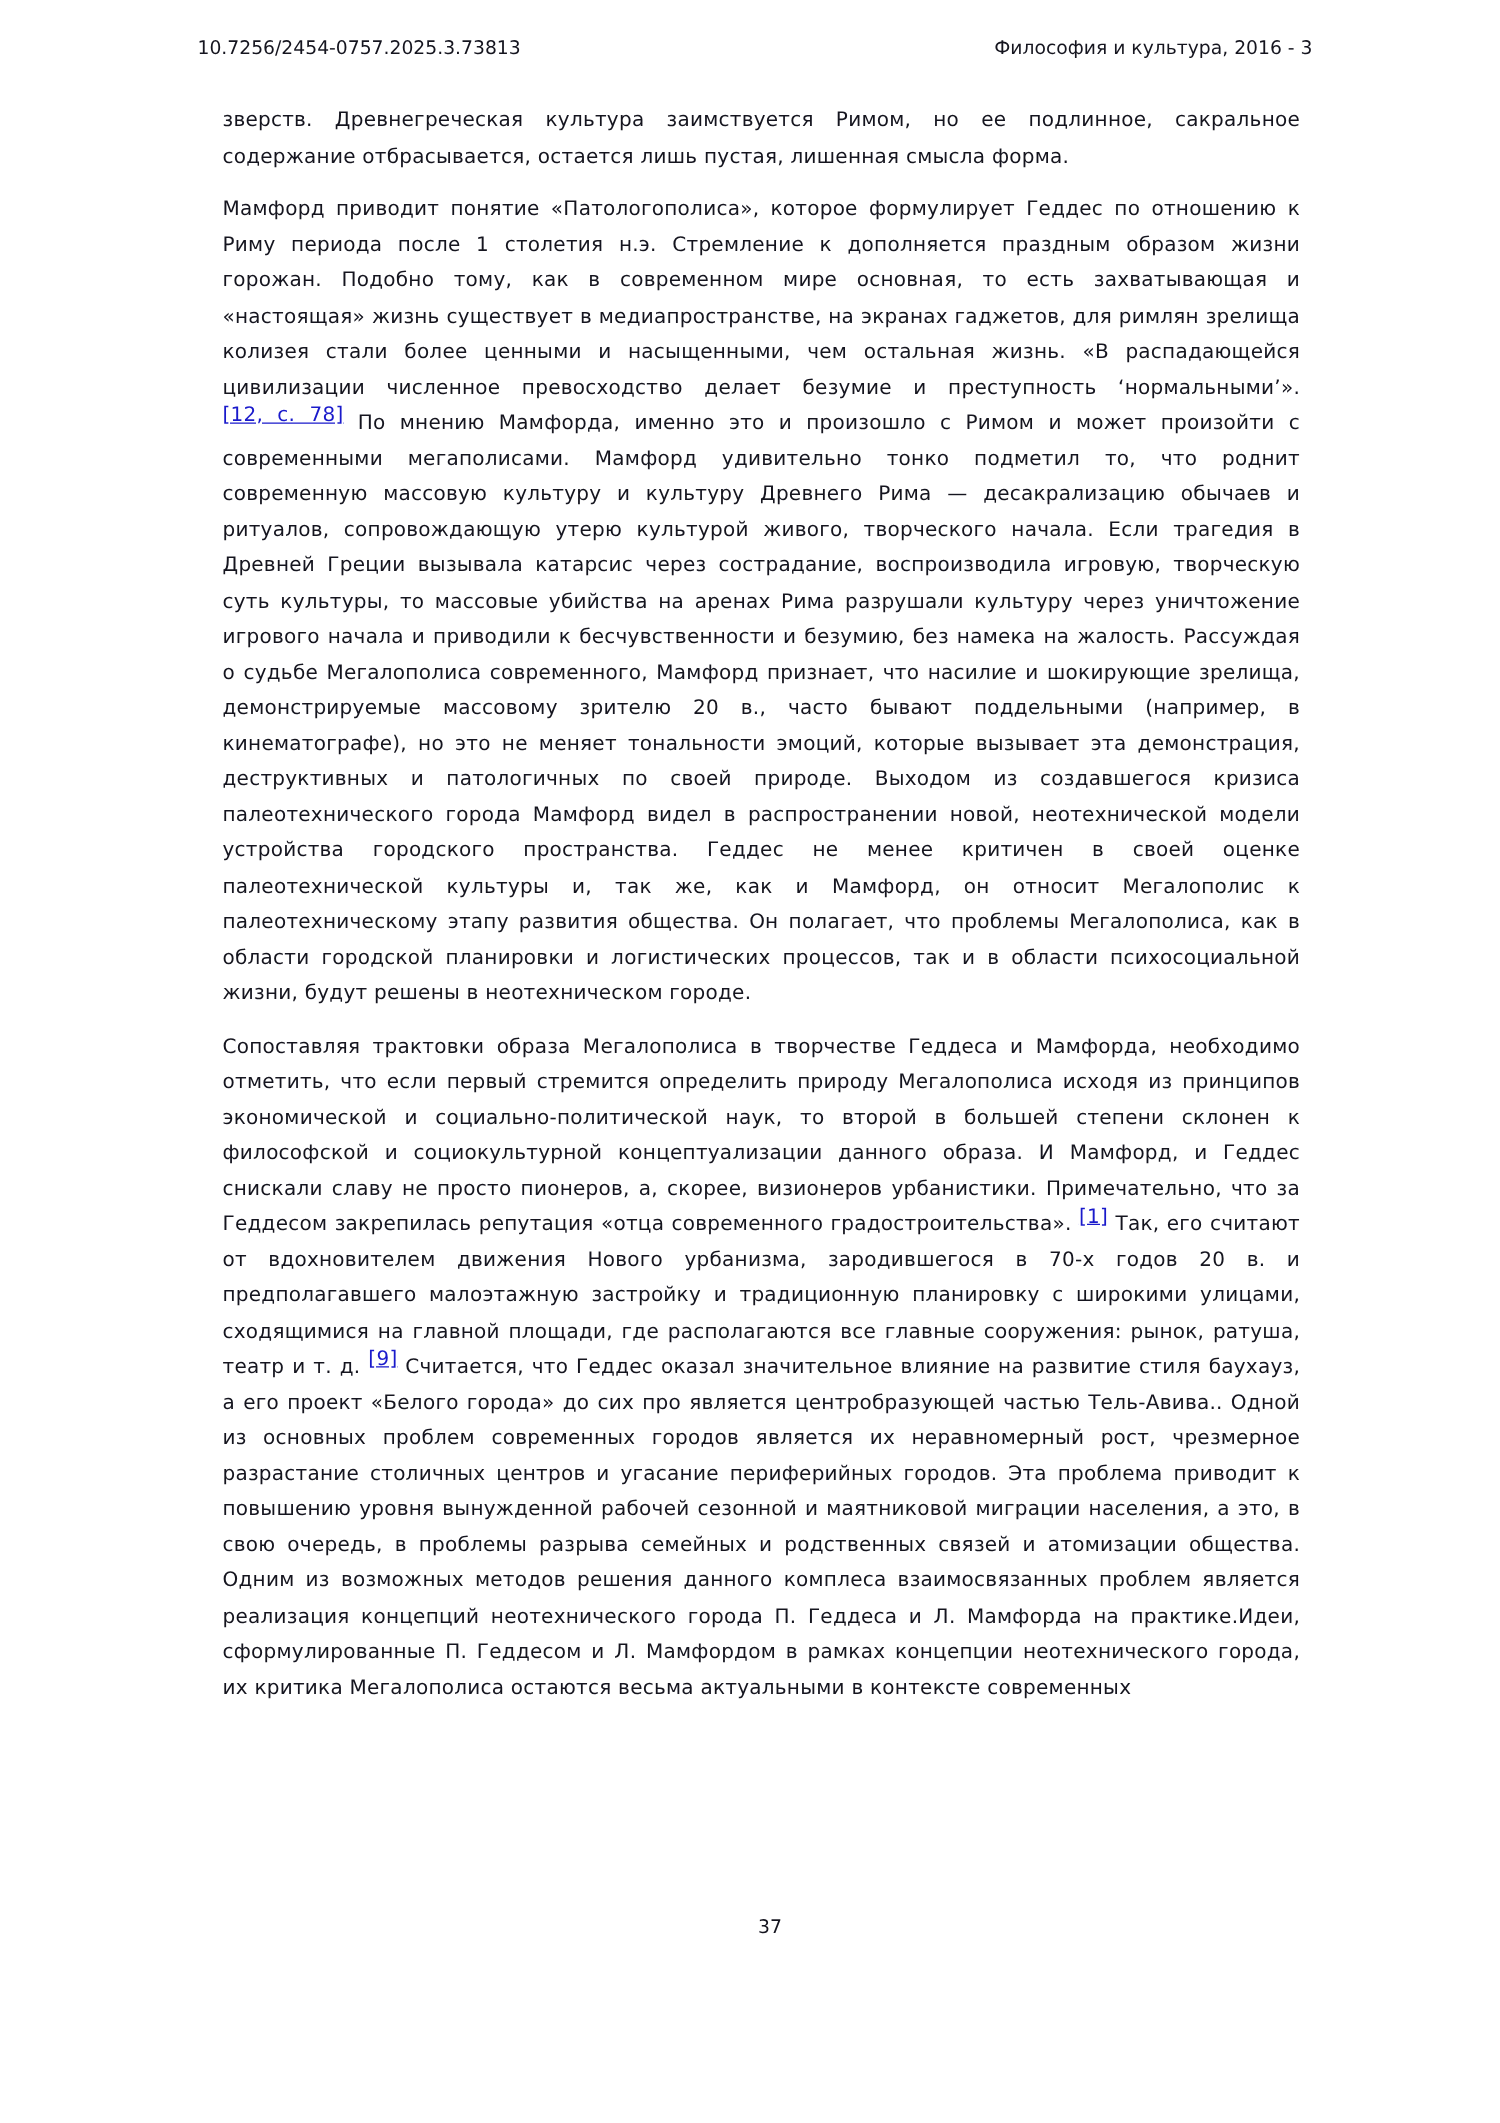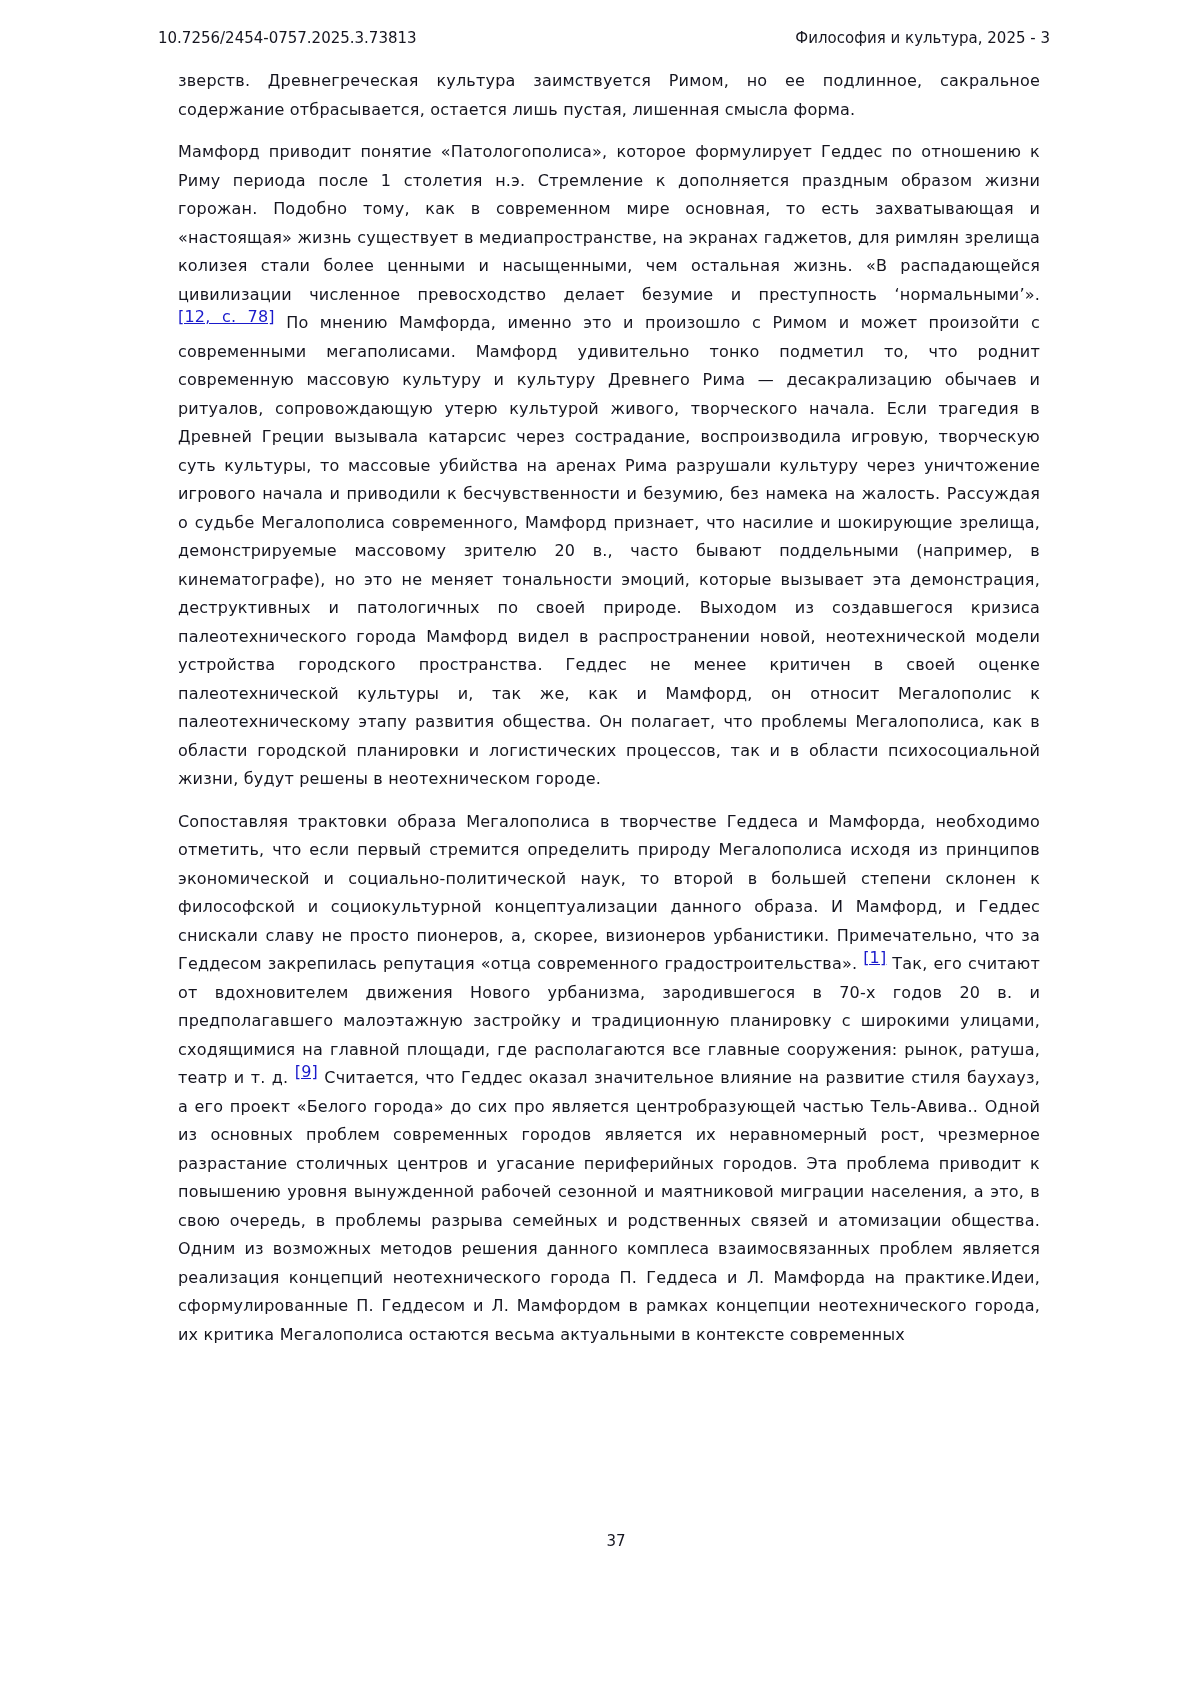--- a/index.html
+++ b/index.html
@@ -23,21 +23,21 @@
     display: flex;
     justify-content: space-between;
     align-items: flex-start;
     margin: 0 150px 0 158px;
     font-size: 15px;
     line-height: 20px;
     color: var(--text-color, #15151f);
   }
   .content {
     width: 862px;
-    margin: 19px 0 0 178px;
+    margin: 34px 0 0 178px;
     text-align: justify;
     font-size: 16px;
     line-height: 28.5px;
     letter-spacing: 0.2px;
   }
   .content p.para {
     margin: 0 0 14px 0;
   }
   a.cite {
     color: var(--link-color, #1a1acb);
@@ -59,21 +59,21 @@
     padding-left: 32px;
   }
 </style>
 </head>
 <body>
 
 <div class="page">
 
   <div class="header">
     <span>10.7256/2454-0757.2025.3.73813</span>
-    <span>Философия и культура, 2025 - 3</span>
+    <span>Философия и культура, 2016 - 3</span>
   </div>
 
   <div class="content">
       <p class="para"><span>зверств. Древнегреческая культура заимствуется Римом, но ее подлинное, сакральное содержание отбрасывается, остается лишь пустая, лишенная смысла форма.</span></p>
       <p class="para"><span>Мамфорд приводит понятие «Патологополиса», которое формулирует Геддес по отношению к Риму периода после 1 столетия н.э. Стремление к дополняется праздным образом жизни горожан. Подобно тому, как в современном мире основная, то есть захватывающая и «настоящая» жизнь существует в медиапространстве, на экранах гаджетов, для римлян зрелища колизея стали более ценными и насыщенными, чем остальная жизнь. «В распадающейся цивилизации численное превосходство делает безумие и преступность ‘нормальными’». </span><a class="cite" href="#">[12, с. 78]</a><span> По мнению Мамфорда, именно это и произошло с Римом и может произойти с современными мегаполисами. Мамфорд удивительно тонко подметил то, что роднит современную массовую культуру и культуру Древнего Рима — десакрализацию обычаев и ритуалов, сопровождающую утерю культурой живого, творческого начала. Если трагедия в Древней Греции вызывала катарсис через сострадание, воспроизводила игровую, творческую суть культуры, то массовые убийства на аренах Рима разрушали культуру через уничтожение игрового начала и приводили к бесчувственности и безумию, без намека на жалость. Рассуждая о судьбе Мегалополиса современного, Мамфорд признает, что насилие и шокирующие зрелища, демонстрируемые массовому зрителю 20 в., часто бывают поддельными (например, в кинематографе), но это не меняет тональности эмоций, которые вызывает эта демонстрация, деструктивных и патологичных по своей природе. Выходом из создавшегося кризиса палеотехнического города Мамфорд видел в распространении новой, неотехнической модели устройства городского пространства. Геддес не менее критичен в своей оценке палеотехнической культуры и, так же, как и Мамфорд, он относит Мегалополис к палеотехническому этапу развития общества. Он полагает, что проблемы Мегалополиса, как в области городской планировки и логистических процессов, так и в области психосоциальной жизни, будут решены в неотехническом городе.</span></p>
       <p class="para"><span>Сопоставляя трактовки образа Мегалополиса в творчестве Геддеса и Мамфорда, необходимо отметить, что если первый стремится определить природу Мегалополиса исходя из принципов экономической и социально-политической наук, то второй в большей степени склонен к философской и социокультурной концептуализации данного образа. И Мамфорд, и Геддес снискали славу не просто пионеров, а, скорее, визионеров урбанистики. Примечательно, что за Геддесом закрепилась репутация «отца современного градостроительства». </span><a class="cite" href="#">[1]</a><span> Так, его считают от вдохновителем движения Нового урбанизма, зародившегося в 70-х годов 20 в. и предполагавшего малоэтажную застройку и традиционную планировку с широкими улицами, сходящимися на главной площади, где располагаются все главные сооружения: рынок, ратуша, театр и т. д. </span><a class="cite" href="#">[9]</a><span> Считается, что Геддес оказал значительное влияние на развитие стиля баухауз, а его проект «Белого города» до сих про является центробразующей частью Тель-Авива.. Одной из основных проблем современных городов является их неравномерный рост, чрезмерное разрастание столичных центров и угасание периферийных городов. Эта проблема приводит к повышению уровня вынужденной рабочей сезонной и маятниковой миграции населения, а это, в свою очередь, в проблемы разрыва семейных и родственных связей и атомизации общества. Одним из возможных методов решения данного комплеса взаимосвязанных проблем является реализация концепций неотехнического города П. Геддеса и Л. Мамфорда на практике.Идеи, сформулированные П. Геддесом и Л. Мамфордом в рамках концепции неотехнического города, их критика Мегалополиса остаются весьма актуальными в контексте современных</span></p>
     </div>
 
   <div class="footer">
     <span>37</span>

